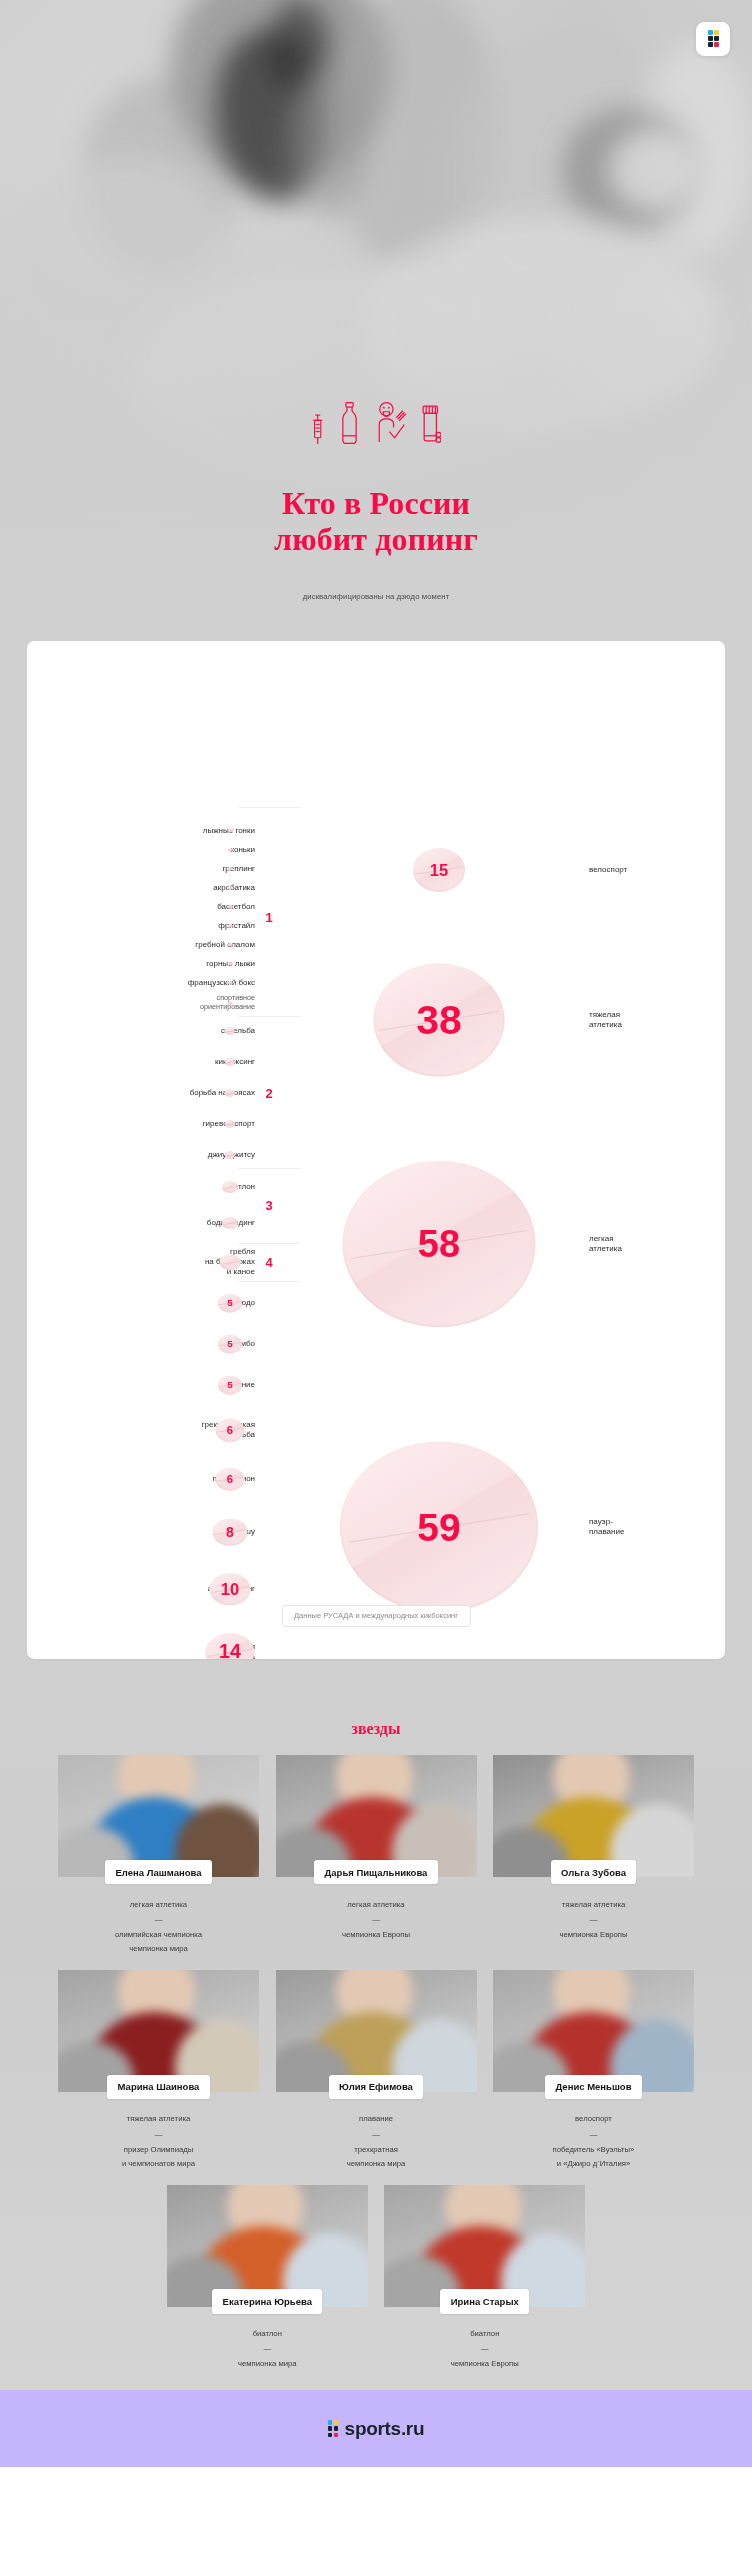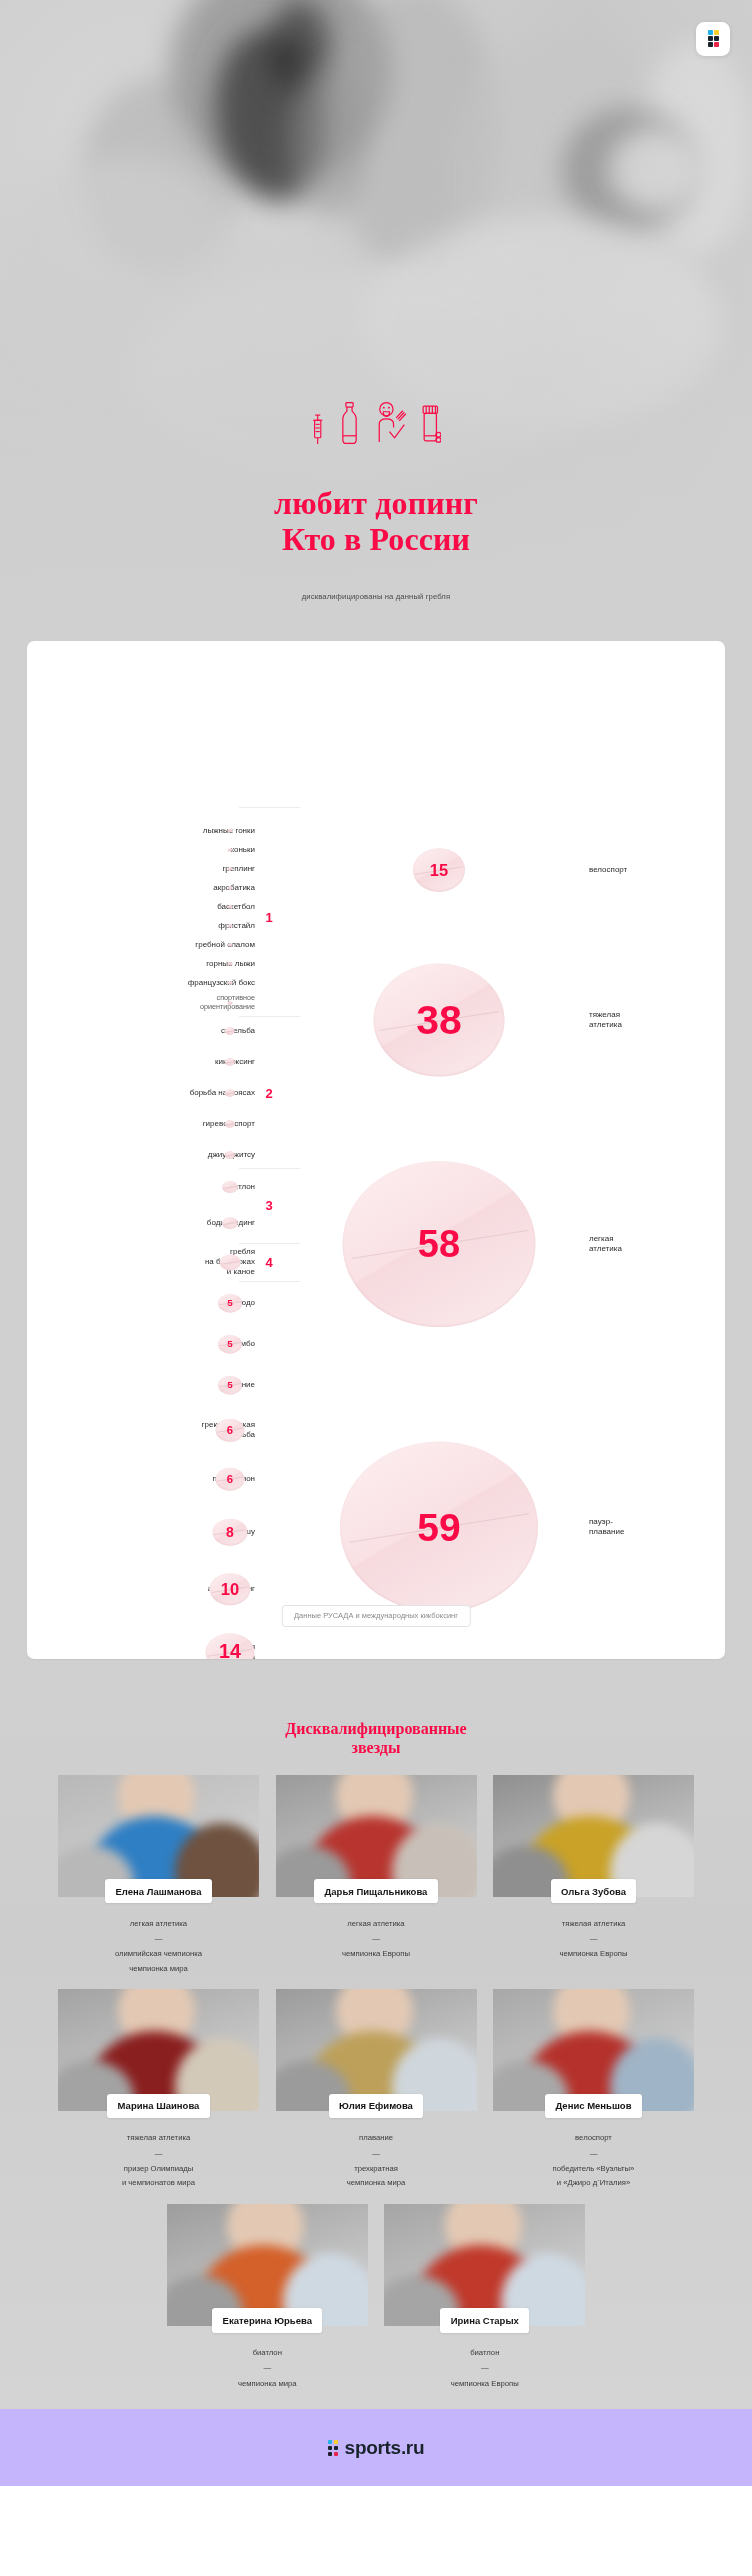--- a/index.html
+++ b/index.html
@@ -272,24 +272,24 @@
         <line x1="24" y1="10" x2="24" y2="24"></line>
           <line x1="30" y1="10" x2="30" y2="24"></line>
         <rect x="8" y="24" width="24" height="54" rx="3"></rect>
         <line x1="8" y1="68" x2="32" y2="68"></line>
         <ellipse cx="36" cy="66" rx="5" ry="4.5"></ellipse>
         <ellipse cx="36" cy="76" rx="5" ry="4.5"></ellipse>
       </svg>
     </div>
 
     <div class="hero-title">
+      <span class="ln">Кто в России</span>
       <span class="ln">любит допинг</span>
-      <span class="ln">Кто в России</span>
     </div>
-    <div class="hero-subtitle">дисквалифицированы на данный гребля</div>
+    <div class="hero-subtitle">дисквалифицированы на дзюдо момент</div>
   </div>
 
   <div class="chart-wrap">
     <div class="chart-card">
 
       <div class="sport-list" id="left-list">
           <div class="sport-row" style="top: 19.6px;">
             <div class="sport-label" style="width: 127px;">лыжные гонки</div>
             <div class="pill" style="width: 4.6px; height: 3.6px; left: 176px; top: 50%;"></div>
           </div>
@@ -447,21 +447,20 @@
           <div class="right-label" style="top: 886px;">пауэр-
 плавание</div>
         </div>
 
       <div class="source-note">Данные РУСАДА и международных кикбоксинг</div>
     </div>
   </div>
 
   <div class="stars">
     <div class="stars-title">
-      <span class="ln">Дисквалифицированные</span>
       <span class="ln">звезды</span>
     </div>
     <div id="star-rows">
         <div class="star-row">
           <div class="star-card">
             <div class="photo" style="background: linear-gradient(160deg, rgb(184, 184, 184) 0%, rgb(217, 217, 217) 100%);">
               <div class="pb" style="left: 30%; top: -14%; width: 77px; height: 77px; background: rgb(227, 201, 180);"></div>
               <div class="pb" style="left: 16%; top: 34%; width: 129px; height: 113px; background: rgb(47, 127, 196);"></div>
               <div class="pb" style="left: 58%; top: 40%; width: 93px; height: 98px; background: rgb(111, 82, 64);"></div>
               <div class="pb" style="left: -6%; top: 58%; width: 88px; height: 77px; background: rgb(184, 184, 184);"></div>

